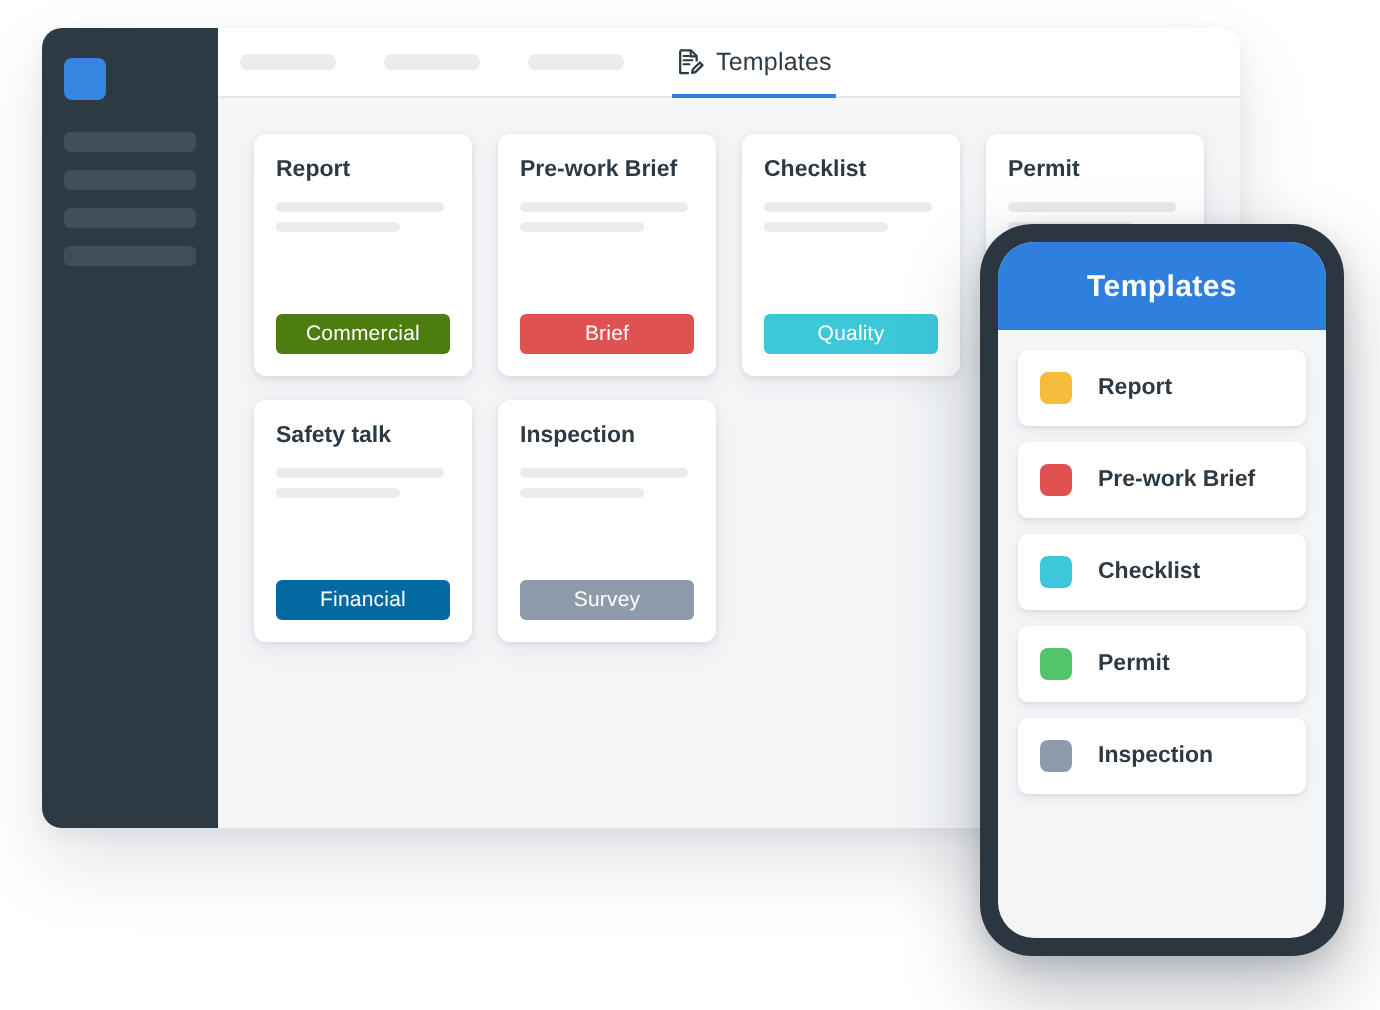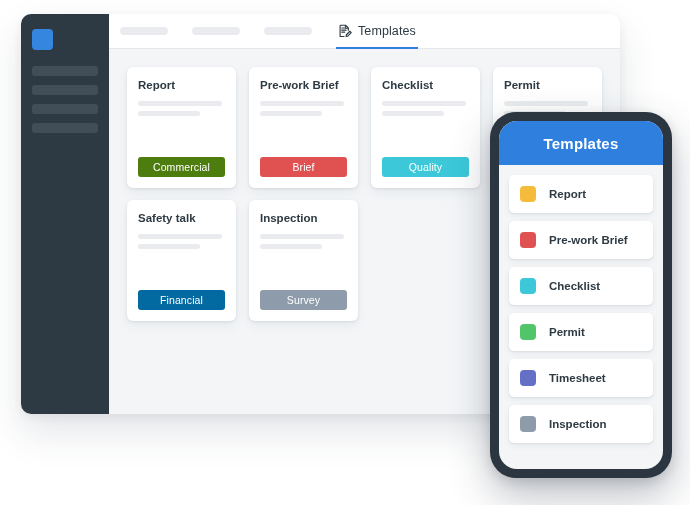--- a/index.html
+++ b/index.html
@@ -340,24 +340,20 @@
           </div>
           <div class="phone-row">
             <span class="phone-swatch" style="background: rgb(60, 200, 216);"></span>
             <span class="phone-row-label">Checklist</span>
           </div>
           <div class="phone-row">
             <span class="phone-swatch" style="background: rgb(82, 196, 106);"></span>
             <span class="phone-row-label">Permit</span>
           </div>
           <div class="phone-row">
-            <span class="phone-swatch" style="background: rgb(99, 112, 197);"></span>
-            <span class="phone-row-label">Timesheet</span>
-          </div>
-          <div class="phone-row">
             <span class="phone-swatch" style="background: rgb(141, 155, 170);"></span>
             <span class="phone-row-label">Inspection</span>
           </div>
         </div>
     </div>
   </div>
 
 </div>
 
 </body></html>

